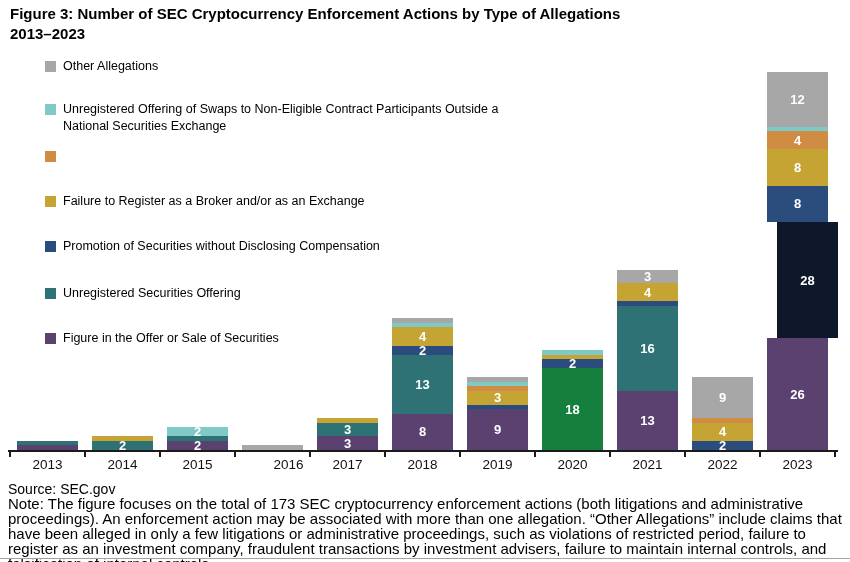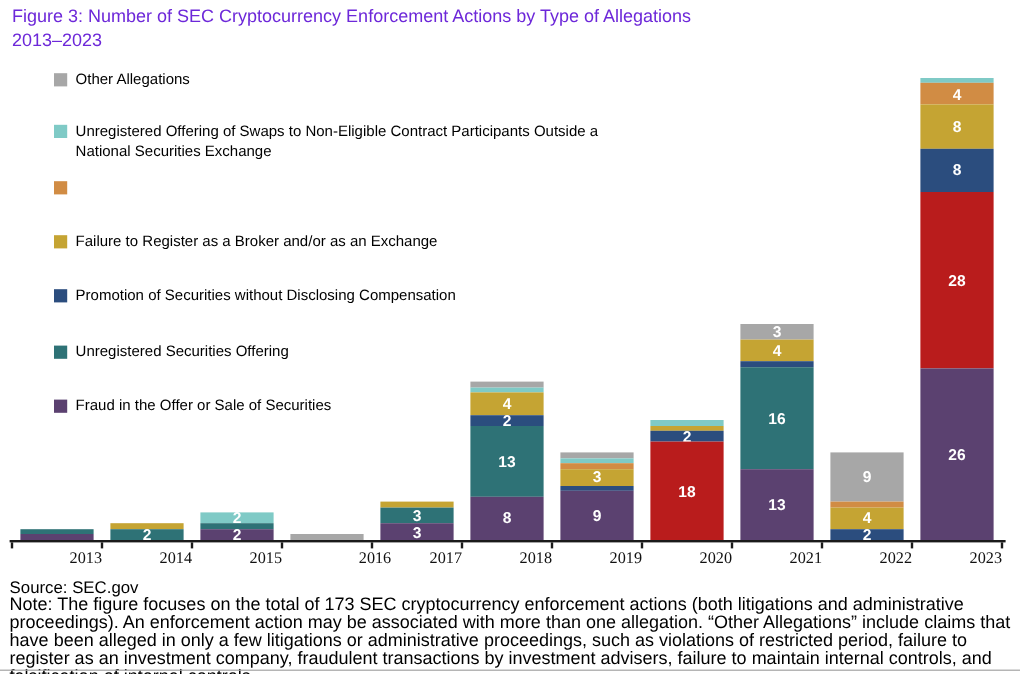--- a/index.html
+++ b/index.html
@@ -2,36 +2,36 @@
 <html><head>
 <meta charset="utf-8">
 <style>
   html,body{margin:0;padding:0;}
   body{
     width:850px;height:562px;position:relative;background:#ffffff;
     font-family:"Liberation Sans", sans-serif;color:#000;overflow:hidden;
   }
   .page-title{
     position:absolute;left:10px;top:4px;width:700px;
-    font-size:15px;font-weight:400;line-height:20px;color:#6d28d9;
+    font-size:15px;font-weight:700;line-height:20px;color:#000000;
   }
   .legend-item{
     position:absolute;left:45px;display:flex;align-items:flex-start;gap:7px;
     width:455px;font-size:12.5px;line-height:17px;color:#000;
   }
   .swatch{width:11px;height:11px;flex:0 0 11px;margin-top:3px;}
   #chart{position:absolute;left:10px;top:48px;width:825px;height:402px;}
   .bar{position:absolute;bottom:0;display:flex;flex-direction:column-reverse;width:61px;}
   .seg{width:100%;display:flex;align-items:center;justify-content:center;}
   .seg-label{font-size:13px;font-weight:700;color:#fff;line-height:1;}
   #x-axis{position:absolute;left:8px;top:450px;width:830px;height:2px;background:#1a1a1a;}
   .tick{position:absolute;top:452px;width:2px;height:5px;background:#1a1a1a;}
   .year-label{
-    position:absolute;top:457px;width:75px;text-align:right;
-    font-size:13.5px;color:#111;font-family:Liberation Serif, serif;
+    position:absolute;top:457px;width:75px;text-align:center;
+    font-size:13.5px;color:#111;
   }
   .source-text{
     position:absolute;left:8px;top:481px;font-size:14px;color:#000;
   }
   .note-text{
     position:absolute;left:8px;top:496px;width:838px;
     font-size:15px;line-height:15px;color:#000;
   }
   .bottom-rule{position:absolute;left:0;top:558px;width:850px;height:1px;background:#a3a3a3;}
 </style>
@@ -61,21 +61,21 @@
 <div class="legend-item" style="top:238px">
   <span class="swatch" style="background: rgb(43, 77, 126);"></span>
   <span>Promotion of Securities without Disclosing Compensation</span>
 </div>
 <div class="legend-item" style="top:285px">
   <span class="swatch" style="background: rgb(46, 114, 118);"></span>
   <span>Unregistered Securities Offering</span>
 </div>
 <div class="legend-item" style="top:330px">
   <span class="swatch" style="background: rgb(91, 65, 112);"></span>
-  <span>Fraud in the Offer or Sale of Securities</span>
+  <span>Figure in the Offer or Sale of Securities</span>
 </div>
 
 <div id="chart">
     <div class="bar" style="left: 7px;">
       <div class="seg" style="height: 4.54px; background: rgb(91, 65, 112);"></div>
       <div class="seg" style="height: 4.54px; background: rgb(46, 114, 118);"></div>
     </div>
     <div class="bar" style="left: 82px;">
       <div class="seg" style="height: 9.08px; background: rgb(46, 114, 118);">
         <span class="seg-label">2</span>
@@ -125,21 +125,21 @@
       </div>
       <div class="seg" style="height: 4.54px; background: rgb(43, 77, 126);"></div>
       <div class="seg" style="height: 13.62px; background: rgb(197, 164, 51);">
         <span class="seg-label">3</span>
       </div>
       <div class="seg" style="height: 4.54px; background: rgb(209, 140, 68);"></div>
       <div class="seg" style="height: 4.54px; background: rgb(127, 202, 198);"></div>
       <div class="seg" style="height: 4.54px; background: rgb(167, 167, 167);"></div>
     </div>
     <div class="bar" style="left: 532px;">
-      <div class="seg" style="height: 81.72px; background: #b91c1c;">
+      <div class="seg" style="height: 81.72px; background: #15803d;">
         <span class="seg-label">18</span>
       </div>
       <div class="seg" style="height: 9.08px; background: rgb(43, 77, 126);">
         <span class="seg-label">2</span>
       </div>
       <div class="seg" style="height: 4.54px; background: rgb(197, 164, 51);"></div>
       <div class="seg" style="height: 4.54px; background: rgb(127, 202, 198);"></div>
     </div>
     <div class="bar" style="left: 607px;">
       <div class="seg" style="height: 59.02px; background: rgb(91, 65, 112);">
@@ -162,36 +162,39 @@
       </div>
       <div class="seg" style="height: 18.16px; background: rgb(197, 164, 51);">
         <span class="seg-label">4</span>
       </div>
       <div class="seg" style="height: 4.54px; background: rgb(209, 140, 68);"></div>
       <div class="seg" style="height: 40.86px; background: rgb(167, 167, 167);">
         <span class="seg-label">9</span>
       </div>
     </div>
     <div class="bar" style="left: 757px;">
-      <div class="seg" style="height: 143px; background: rgb(91, 65, 112);">
+      <div class="seg" style="height: 112px; background: rgb(91, 65, 112);">
         <span class="seg-label">26</span>
       </div>
-      <div class="seg" style="height: 147px; background: #b91c1c;">
+      <div class="seg" style="height: 116px; background: #0f172a; margin-left: 10px;">
         <span class="seg-label">28</span>
       </div>
       <div class="seg" style="height: 36.32px; background: rgb(43, 77, 126);">
         <span class="seg-label">8</span>
       </div>
       <div class="seg" style="height: 36.32px; background: rgb(197, 164, 51);">
         <span class="seg-label">8</span>
       </div>
       <div class="seg" style="height: 18.16px; background: rgb(209, 140, 68);">
         <span class="seg-label">4</span>
       </div>
       <div class="seg" style="height: 4.54px; background: rgb(127, 202, 198);"></div>
+      <div class="seg" style="height: 54.48px; background: rgb(167, 167, 167);">
+        <span class="seg-label">12</span>
+      </div>
     </div>
   </div>
 <div id="x-axis"></div>
 <div id="axis-extras">
     <div class="year-label" style="left: 10px;">2013</div>
     <div class="year-label" style="left: 85px;">2014</div>
     <div class="year-label" style="left: 160px;">2015</div>
     <div class="year-label" style="left: 251px;">2016</div>
     <div class="year-label" style="left: 310px;">2017</div>
     <div class="year-label" style="left: 385px;">2018</div>

